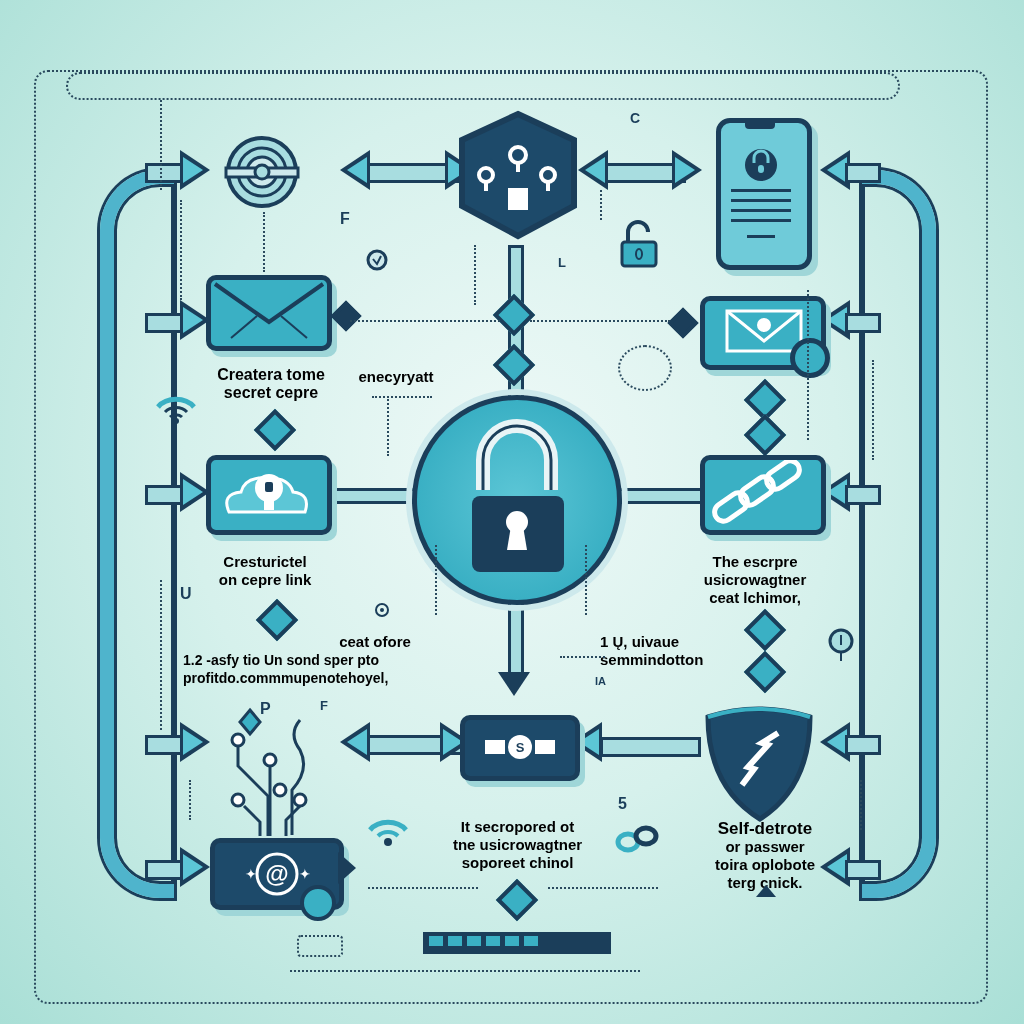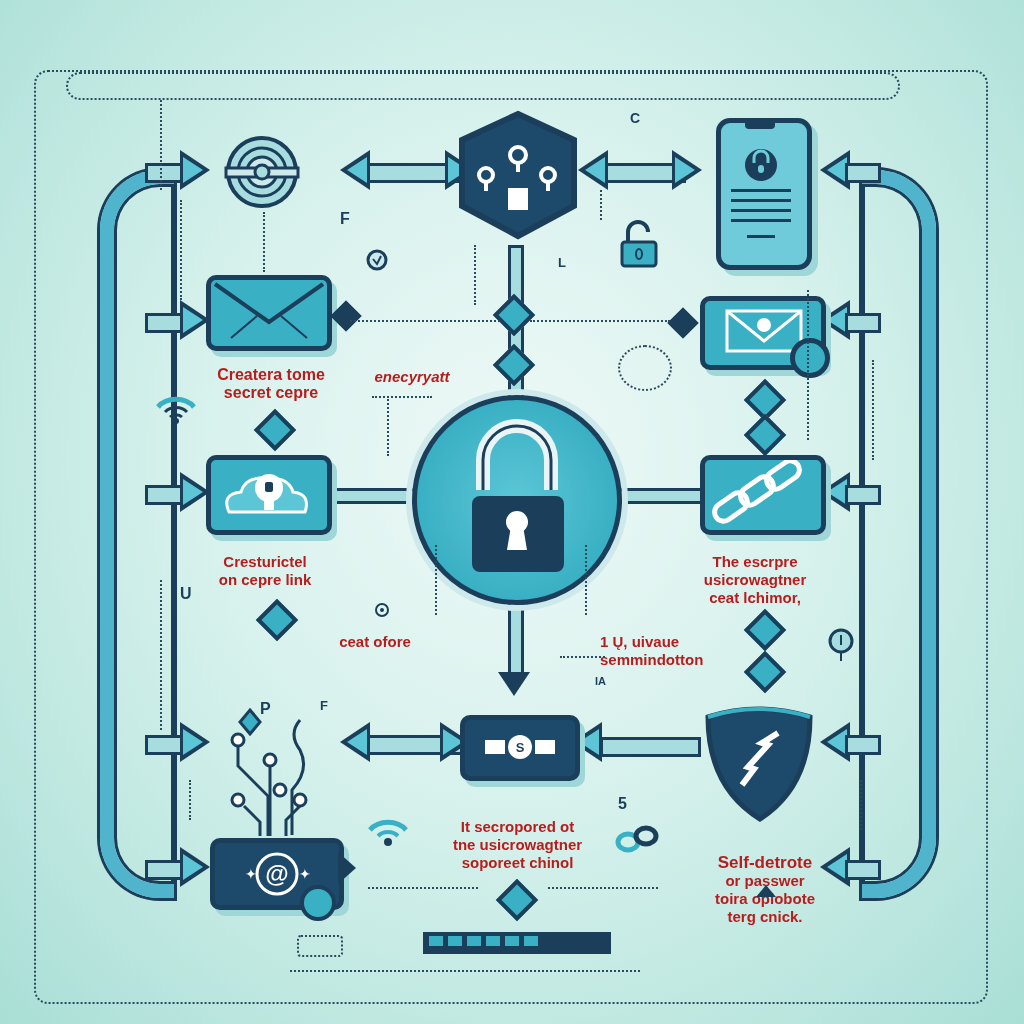--- a/index.html
+++ b/index.html
@@ -10,21 +10,21 @@
   .dotted-frame{position:absolute;border:2px dotted #2a4a5e;border-radius:14px;}
   .pipe{position:absolute;border:14px solid #4fb4cc;box-shadow:0 0 0 3px #1b3e5a inset,0 0 0 3px #1b3e5a;}
   .box{position:absolute;background:#3ab0c4;border:5px solid #1b3e5a;border-radius:10px;box-shadow:5px 6px 0 #9fd6d8;}
   .box.dark{background:#1d4a6a;}
   .bar{position:absolute;height:14px;background:#a8dde0;border:3px solid #1b3e5a;}
   .arrow-r{position:absolute;width:0;height:0;border-top:20px solid transparent;border-bottom:20px solid transparent;border-left:30px solid #1b3e5a;}
   .arrow-r::after{content:"";position:absolute;left:-27px;top:-13px;border-top:13px solid transparent;border-bottom:13px solid transparent;border-left:20px solid #5cc6d6;}
   .arrow-l{position:absolute;width:0;height:0;border-top:20px solid transparent;border-bottom:20px solid transparent;border-right:30px solid #1b3e5a;}
   .arrow-l::after{content:"";position:absolute;left:7px;top:-13px;border-top:13px solid transparent;border-bottom:13px solid transparent;border-right:20px solid #5cc6d6;}
   .diamond{position:absolute;width:22px;height:22px;background:#3ab0c4;border:4px solid #1b3e5a;transform:rotate(45deg);}
-  .label{position:absolute;font-weight:bold;font-size:15px;line-height:18px;text-align:center;color:#b91c1c;}
+  .label{position:absolute;font-weight:bold;font-size:15px;line-height:18px;text-align:center;color:#000000;}
   .vdots{position:absolute;border-left:2px dotted #2a4a5e;}
   .hdots{position:absolute;border-top:2px dotted #2a4a5e;}
   .small-letter{position:absolute;font-size:16px;font-weight:bold;color:#1b3e5a;}
 </style>
 </head>
 <body>
 
 <div class="dotted-frame" style="left:34px;top:70px;width:950px;height:930px;"></div>
 <div class="dotted-frame" style="left:66px;top:72px;width:830px;height:24px;"></div>
 <div class="hdots" style="left:290px;top:970px;width:350px;"></div>
@@ -132,21 +132,21 @@
     <circle cx="59" cy="24" r="7" fill="#fff"></circle>
   </svg>
 </div>
 <div class="abs" style="left:790px;top:338px;width:30px;height:30px;border-radius:50%;background:#3ab0c4;border:5px solid #1b3e5a;"></div>
 <div class="diamond" style="left:672px;top:312px;background:#1b3e5a;width:14px;height:14px;"></div>
 
 <div class="label" style="left:196px;top:366px;width:150px;font-size:16px;">
   <div>Createra tome</div>
   <div>secret cepre</div>
 </div>
-<div class="label" style="left:352px;top:368px;width:120px;font-style:italic;">enecyryatt</div>
+<div class="label" style="left:336px;top:368px;width:120px;">enecyryatt</div>
 <div class="hdots" style="left:372px;top:396px;width:60px;"></div>
 <div class="vdots" style="left:387px;top:396px;height:60px;"></div>
 
 <svg class="abs" style="left:156px;top:395px;" width="40" height="30" viewBox="0 0 40 30">
   <path d="M2 12 a22 18 0 0 1 36 0" fill="none" stroke="#3ab0c4" stroke-width="5"></path>
   <path d="M9 17 a14 12 0 0 1 22 0" fill="none" stroke="#1b3e5a" stroke-width="3"></path>
   <path d="M14 22 a8 7 0 0 1 12 0" fill="none" stroke="#1b3e5a" stroke-width="3"></path>
   <circle cx="20" cy="26" r="3" fill="#1b3e5a"></circle>
 </svg>
 
@@ -202,20 +202,22 @@
   <div>Cresturictel</div>
   <div>on  cepre link</div>
 </div>
 <div class="diamond" style="left:262px;top:605px;"></div>
 <svg class="abs" style="left:372px;top:600px;" width="20" height="20" viewBox="0 0 20 20">
   <circle cx="10" cy="10" r="6" fill="none" stroke="#1b3e5a" stroke-width="2"></circle>
     <circle cx="10" cy="10" r="2" fill="#1b3e5a"></circle>
 </svg>
 <div class="label" style="left:300px;top:633px;width:150px;">ceat ofore</div>
 <div class="label" style="left:183px;top:651px;width:260px;text-align:left;font-size:14px;">
+  <div>1.2 -asfy tio Un  sond sper pto</div>
+  <div>profitdo.commmupenotehoyel,</div>
 </div>
 
 <div class="label" style="left:690px;top:553px;width:130px;">
   <div>The escrpre</div>
   <div>usicrowagtner</div>
   <div>ceat lchimor,</div>
 </div>
 <div class="label" style="left:600px;top:633px;width:130px;text-align:left;">
   <div>1 Ų, uivaue</div>
   <div>semmindotton</div>
@@ -265,21 +267,21 @@
 
 <div class="label" style="left:430px;top:818px;width:175px;">
   <div>It secropored ot</div>
   <div>tne usicrowagtner</div>
   <div>soporeet chinol</div>
 </div>
 <svg class="abs" style="left:612px;top:822px;" width="50" height="36" viewBox="0 0 50 36">
   <ellipse cx="16" cy="20" rx="10" ry="8" fill="none" stroke="#3ab0c4" stroke-width="5"></ellipse>
   <ellipse cx="34" cy="14" rx="10" ry="8" fill="none" stroke="#1b3e5a" stroke-width="5"></ellipse>
 </svg>
-<div class="label" style="left:690px;top:820px;width:150px;margin-top:34px;">
+<div class="label" style="left:690px;top:820px;width:150px;">
   <div style="font-size:17px;">Self-detrote</div>
   <div>or passwer</div>
   <div>toira oplobote</div>
   <div>terg cnick.</div>
 </div>
 <div class="abs" style="left:756px;top:885px;width:0;height:0;border-left:10px solid transparent;border-right:10px solid transparent;border-bottom:12px solid #1b3e5a;"></div>
 
 <div class="box dark" style="left:210px;top:838px;width:124px;height:62px;">
   <svg width="124" height="62" viewBox="0 0 124 62">
     <circle cx="62" cy="31" r="20" fill="none" stroke="#fff" stroke-width="3"></circle>

